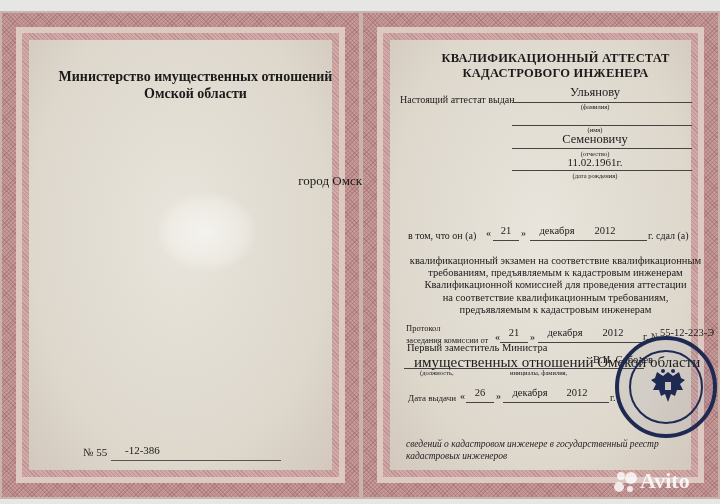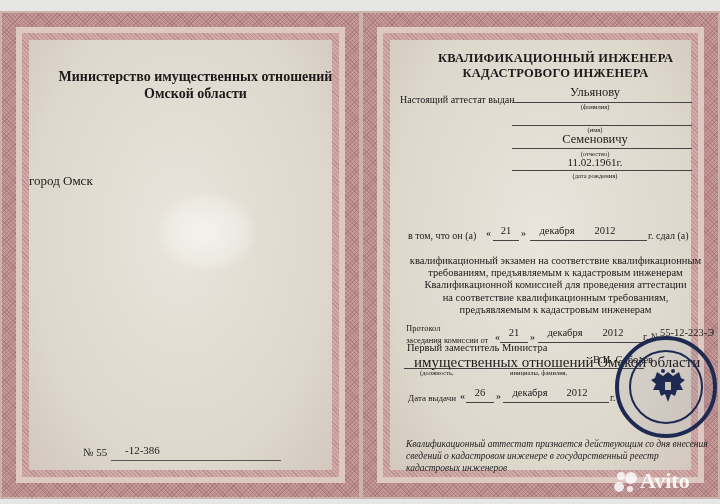--- a/index.html
+++ b/index.html
@@ -17,21 +17,21 @@
   .frame-inner { position:absolute; inset:6px;
      background:
        repeating-linear-gradient(45deg, rgba(160,100,105,0.35) 0 1px, transparent 1px 3px),
        #cfaaa6; }
   .paper { position:absolute; inset:7px; background:radial-gradient(ellipse at 50% 45%, #e9e5dc 0%, #ddd7cc 70%, #d3c8bd 100%); }
   .page.left .paper { }
   .rosette { position:absolute; left:128px; top:152px; width:100px; height:80px; border-radius:50%;
      background:radial-gradient(ellipse, rgba(255,255,255,0.55) 0%, rgba(255,255,255,0.25) 55%, transparent 72%); }
   .t { position:absolute; white-space:nowrap; }
   .ministry { left:0; width:333px; top:28px; text-align:center; font-weight:bold; font-size:14px; line-height:17px; }
-  .city { left:0; width:333px; top:133px; text-align:left; font-size:13px; }
+  .city { left:0; width:333px; top:133px; text-align:right; font-size:13px; }
   .idnum { left:54px; top:406px; font-size:11px; }
   .idline { position:absolute; left:82px; top:420px; width:170px; border-bottom:1px solid #555; }
   .idval { left:96px; top:404px; font-size:11px; }
   .idcap { left:54px; top:422px; font-size:8.5px; }
   
   .rtitle { left:0; width:331px; top:11px; text-align:center; font-weight:bold; font-size:12.5px; line-height:15px; letter-spacing:0.2px; }
   .lbl { font-size:10px; }
   .val { font-size:12.5px; text-align:center; }
   .line { position:absolute; border-bottom:1px solid #444; }
   .cap { font-size:6.5px; text-align:center; }
@@ -69,21 +69,21 @@
     </div>
   </div>
 
   <div class="page right">
     <div class="frame-outer">
       <div class="frame-mid">
         <div class="frame-inner">
           <div class="paper">
 
             <div class="t rtitle">
-              <div>КВАЛИФИКАЦИОННЫЙ ИНЖЕНЕРА</div>
+              <div>КВАЛИФИКАЦИОННЫЙ АТТЕСТАТ</div>
               <div>КАДАСТРОВОГО ИНЖЕНЕРА</div>
             </div>
 
             <div class="t lbl" style="left:10px;top:54px;">Настоящий аттестат выдан</div>
             <div class="t val" style="left:115px;width:180px;top:45px;">Ульянову</div>
             <div class="line" style="left:122px;width:180px;top:62px;"></div>
             <div class="t cap" style="left:115px;width:180px;top:63px;">(фамилия)</div>
 
             <div class="line" style="left:122px;width:180px;top:85px;"></div>
             <div class="t cap" style="left:115px;width:180px;top:86px;">(имя)</div>
@@ -137,21 +137,20 @@
             <div class="t lbl" style="left:70px;top:350px;">«</div>
             <div class="t val" style="left:76px;width:28px;top:347px;font-size:10.5px;">26</div>
             <div class="line" style="left:76px;width:28px;top:362px;"></div>
             <div class="t lbl" style="left:106px;top:350px;">»</div>
             <div class="t val" style="left:115px;width:50px;top:347px;font-size:10.5px;">декабря</div>
             <div class="t val" style="left:167px;width:40px;top:347px;font-size:10.5px;">2012</div>
             <div class="line" style="left:113px;width:106px;top:362px;"></div>
             <div class="t lbl" style="left:220px;top:352px;">г.</div>
 
             <div class="t italic" style="left:16px;top:398px;">
-              <div>Квалификационный аттестат признается действующим со дня внесения</div>
               <div>сведений о кадастровом инженере в государственный реестр</div>
               <div>кадастровых инженеров</div>
             </div>
 
             <div class="stamp">
               <div class="ring"></div>
               <svg class="eagle" viewBox="0 0 38 40">
                 <path d="M19 6 L14 10 L8 6 L6 12 L2 14 L7 18 L4 24 L10 24 L12 30 L16 28 L19 36 L22 28 L26 30 L28 24 L34 24 L31 18 L36 14 L32 12 L30 6 L24 10 Z" fill="#1e2a52"></path>
                 <circle cx="14" cy="5" r="2" fill="#1e2a52"></circle>
                 <circle cx="24" cy="5" r="2" fill="#1e2a52"></circle>

